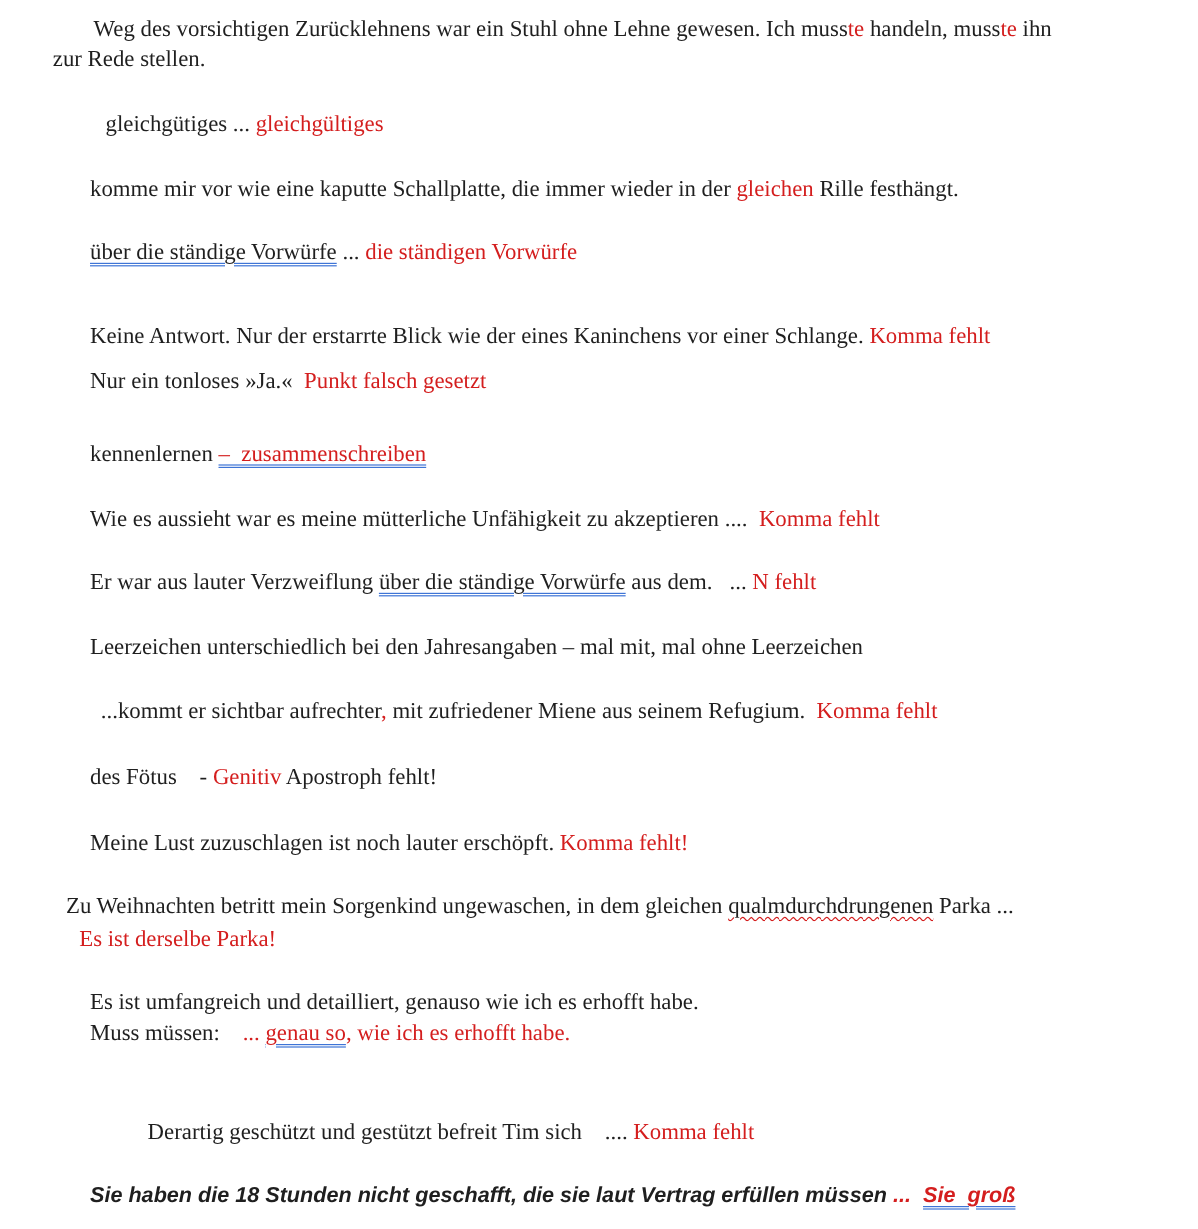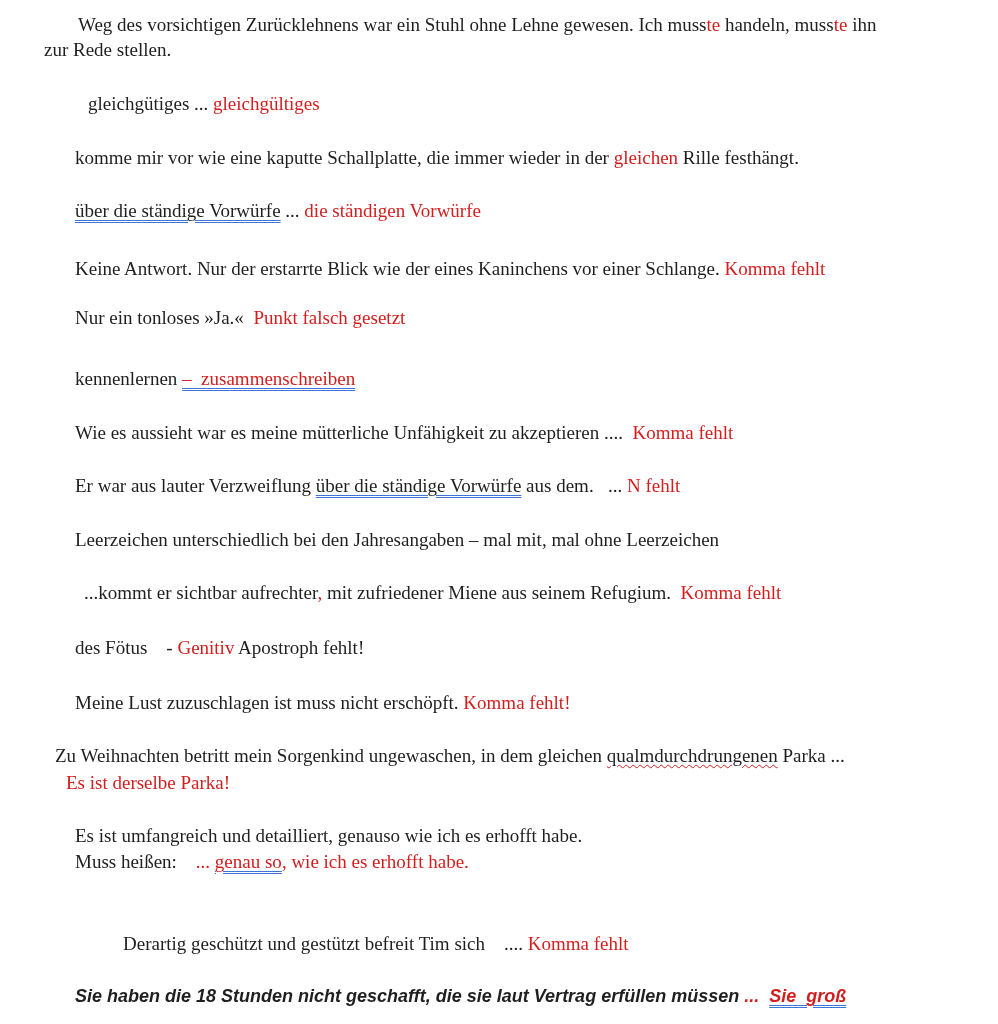--- a/index.html
+++ b/index.html
@@ -39,21 +39,21 @@
     text-decoration-color:var(--red);
     text-decoration-thickness:1px;
     text-underline-offset:2px;
   }
   
   .line-0 {top:12px;  left:78px;}
   .line-1 {top:37px;  left:44px;}
   .line-2 {top:91px;  left:88px;}
   .line-3 {top:145px; left:75px;}
   .line-4 {top:198px; left:75px;}
-  .line-5 {top:256px; left:75px;}
+  .line-5 {top:268px; left:75px;}
   .line-6 {top:305px; left:75px;}
   .line-7 {top:366px; left:75px;}
   .line-8 {top:420px; left:75px;}
   .line-9 {top:473px; left:75px;}
   .line-10{top:527px; left:75px;}
   .line-11{top:580px; left:84px;}
   .line-12{top:635px; left:75px;}
   .line-13{top:690px; left:75px;}
   .line-14{top:743px; left:55px;}
   .line-15{top:770px; left:66px;}
@@ -78,20 +78,20 @@
     <div class="line line-3"><span class="run">komme mir vor wie eine kaputte Schallplatte, die immer wieder in der </span><span class="run red">gleichen</span><span class="run"> Rille festhängt.</span></div>
     <div class="line line-4"><span class="run ub">über die ständige Vorwürfe</span><span class="run"> ... </span><span class="run red">die ständigen Vorwürfe</span></div>
     <div class="line line-5"><span class="run">Keine Antwort. Nur der erstarrte Blick wie der eines Kaninchens vor einer Schlange. </span><span class="run red">Komma fehlt</span></div>
     <div class="line line-6"><span class="run">Nur ein tonloses »Ja.«  </span><span class="run red">Punkt falsch gesetzt</span></div>
     <div class="line line-7"><span class="run">kennenlernen </span><span class="run red ub">–  zusammenschreiben</span></div>
     <div class="line line-8"><span class="run">Wie es aussieht war es meine mütterliche Unfähigkeit zu akzeptieren ....  </span><span class="run red">Komma fehlt</span></div>
     <div class="line line-9"><span class="run">Er war aus lauter Verzweiflung </span><span class="run ub">über die ständige Vorwürfe</span><span class="run"> aus dem.   ... </span><span class="run red">N fehlt</span></div>
     <div class="line line-10"><span class="run">Leerzeichen unterschiedlich bei den Jahresangaben – mal mit, mal ohne Leerzeichen</span></div>
     <div class="line line-11"><span class="run">...kommt er sichtbar aufrechter</span><span class="run red">,</span><span class="run"> mit zufriedener Miene aus seinem Refugium.  </span><span class="run red">Komma fehlt</span></div>
     <div class="line line-12"><span class="run">des Fötus    - </span><span class="run red">Genitiv</span><span class="run"> Apostroph fehlt!</span></div>
-    <div class="line line-13"><span class="run">Meine Lust zuzuschlagen ist muss nicht erschöpft. </span><span class="run red">Komma fehlt!</span></div>
+    <div class="line line-13"><span class="run">Meine Lust zuzuschlagen ist noch lauter erschöpft. </span><span class="run red">Komma fehlt!</span></div>
     <div class="line line-14"><span class="run">Zu Weihnachten betritt mein Sorgenkind ungewaschen, in dem gleichen </span><span class="run wavy">qualmdurchdrungenen</span><span class="run"> Parka ...</span></div>
     <div class="line line-15"><span class="run red">Es ist derselbe Parka!</span></div>
     <div class="line line-16"><span class="run">Es ist umfangreich und detailliert, genauso wie ich es erhofft habe.</span></div>
-    <div class="line line-17"><span class="run">Muss heißen:    </span><span class="run red">... </span><span class="run red ub">genau so</span><span class="run red">, wie ich es erhofft habe.</span></div>
+    <div class="line line-17"><span class="run">Muss müssen:    </span><span class="run red">... </span><span class="run red ub">genau so</span><span class="run red">, wie ich es erhofft habe.</span></div>
     <div class="line line-18"><span class="run">Derartig geschützt und gestützt befreit Tim sich    .... </span><span class="run red">Komma fehlt</span></div>
     <div class="line line-19"><span class="run">Sie haben die 18 Stunden nicht geschafft, die sie laut Vertrag erfüllen müssen </span><span class="run red">...  </span><span class="run red ub">Sie  groß</span></div>
   </div>
 
 </body></html>

